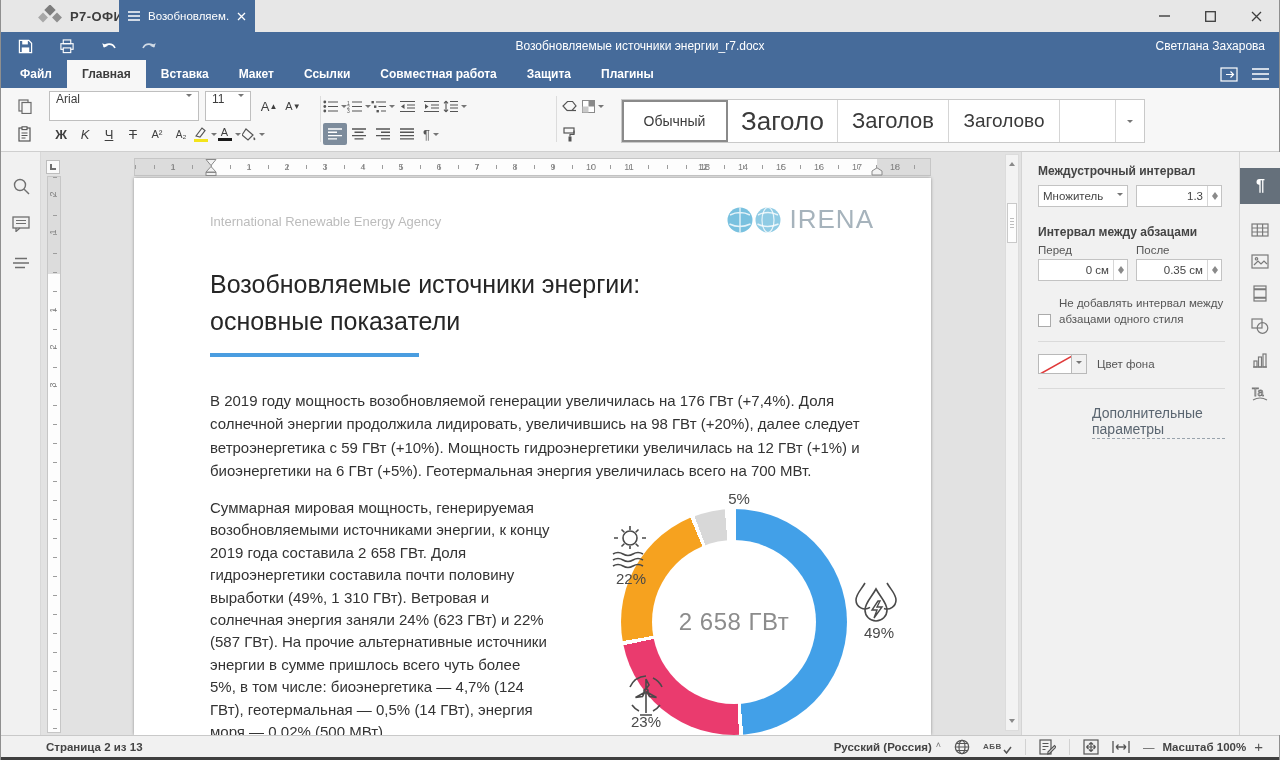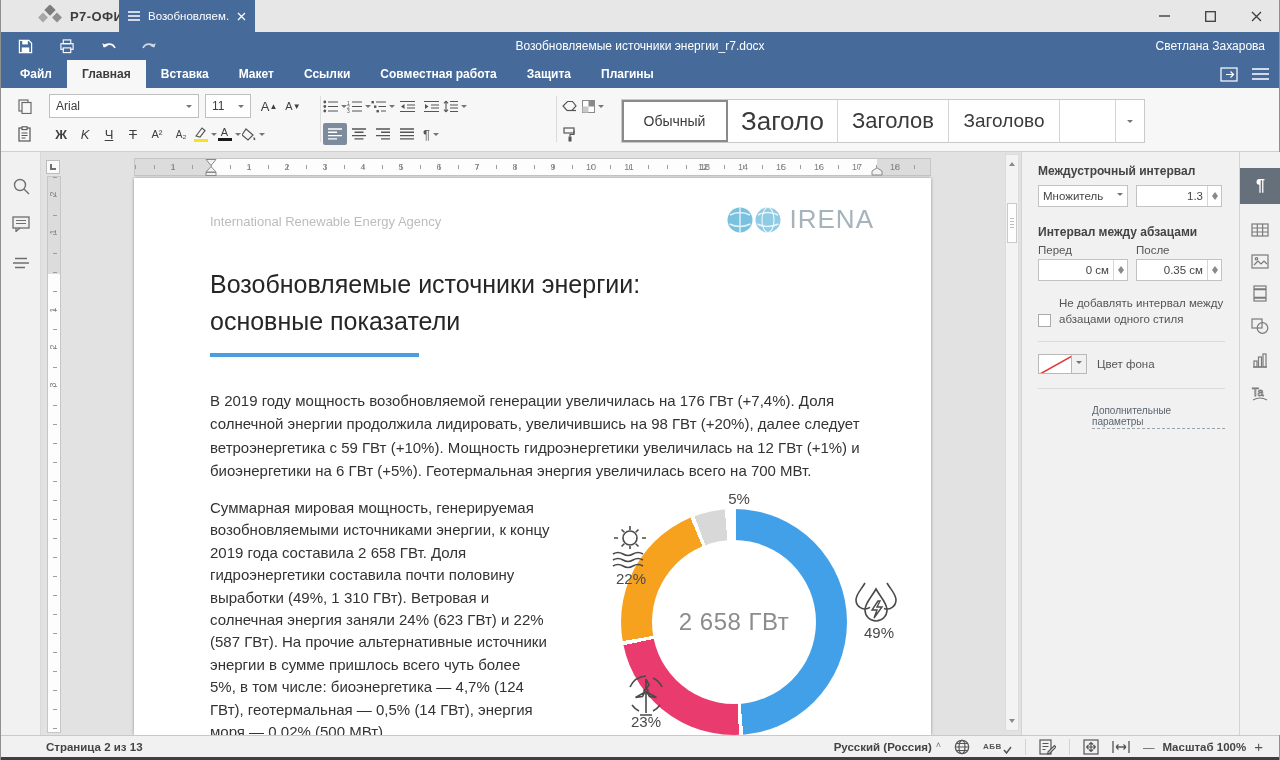--- a/index.html
+++ b/index.html
@@ -29,21 +29,21 @@
   .mtab.active{background:#f7f7f7;color:#3d3d3d;}
   .menu-right{position:absolute;right:10px;top:0;height:28px;display:flex;align-items:center;gap:14px;}
 
   
   .fmtbar{position:absolute;left:0;top:88px;width:100%;height:64px;background:#f7f7f7;border-bottom:1px solid #cfcfcf;}
   .fr1{position:absolute;top:6px;height:24px;display:flex;align-items:center;}
   .fr2{position:absolute;top:34px;height:24px;display:flex;align-items:center;}
   .tbtn{min-width:24px;height:22px;display:flex;align-items:center;justify-content:center;color:#3f3f3f;font-size:13px;border-radius:2px;}
   .tbtn.on{background:#7d8c9c;}
   .chv{display:inline-block;width:0;height:0;border:3.5px solid transparent;border-top-color:#767676;margin-left:3px;position:relative;top:2px;}
-  .combo{height:24px;background:#fff;border:1px solid #bfbfbf;display:flex;align-items:center;font-size:12px;color:#3d3d3d;padding:0 6px;}
+  .combo{height:30px;background:#fff;border:1px solid #bfbfbf;display:flex;align-items:flex-start;font-size:12px;color:#3d3d3d;padding:0 6px;}
   .vsep{width:1px;height:46px;background:#dcdcdc;margin:0 7px;position:relative;top:0;}
   .b{font-weight:bold}.i{font-style:italic}.u{text-decoration:underline}.s{text-decoration:line-through}
   .clr-bar{display:block;width:14px;height:3px;margin-top:1px;}
   .styles-gallery{position:absolute;left:620px;top:11px;height:44px;display:flex;background:#fff;border:1px solid #c9c9c9;}
   .stcell{border-right:1px solid #d5d5d5;display:flex;align-items:center;justify-content:center;color:#3a3a3a;overflow:hidden;white-space:nowrap;}
   .stcell.sel{outline:2px solid #8a8a8a;outline-offset:-2px;}
 
   
   .main{position:absolute;left:0;top:152px;width:100%;height:583px;}
   .left-rail{position:absolute;left:0;top:0;width:40px;height:100%;background:#f1f1f1;border-right:1px solid #d8d8d8;}
@@ -100,21 +100,21 @@
   .spin-col{width:14px;height:20px;border-left:1px solid #d6d6d6;display:flex;flex-direction:column;align-items:center;justify-content:center;gap:2px;}
   .tri-u{width:0;height:0;border:3px solid transparent;border-bottom:4px solid #8a8a8a;margin-bottom:-1px;}
   .tri-d{width:0;height:0;border:3px solid transparent;border-top:4px solid #8a8a8a;margin-top:-1px;}
   .rp-lbl{font-size:11.5px;color:#555;}
   .rp-check{display:flex;gap:8px;margin-top:14px;align-items:flex-end;}
   .cbox{width:13px;height:13px;background:#fff;border:1px solid #ababab;flex:none;margin-top:1px;}
   .rp-hr{border-top:1px solid #dadada;margin:14px 0 0 0;}
   .swatch-row{display:flex;align-items:center;gap:10px;margin-top:12px;}
   .swatch{width:34px;height:20px;background:#fff;border:1px solid #b9b9b9;position:relative;overflow:hidden;}
   .swatch-chv{width:15px;height:20px;border:1px solid #b9b9b9;border-left:none;display:flex;align-items:center;justify-content:center;}
-  .rp-link{display:inline-block;margin-top:16px;margin-left:54px;font-size:10px;color:#5a6570;border-bottom:1px dashed #9aa4ad;padding-bottom:1px;}
+  .rp-link{display:inline-block;margin-top:16px;margin-left:54px;font-size:14px;color:#5a6570;border-bottom:1px dashed #9aa4ad;padding-bottom:1px;}
 
   
   .right-rail{position:absolute;left:1238px;top:0;width:41px;height:100%;background:#f1f1f1;border-left:1px solid #d4d4d4;}
   .rr-active{position:absolute;left:0;top:16px;width:41px;height:36px;background:#65707b;color:#fff;display:flex;align-items:center;justify-content:center;font-size:16px;font-weight:bold;}
   .rr-ic{position:absolute;left:10px;width:20px;height:20px;display:flex;align-items:center;justify-content:center;color:#7a7a7a;}
 
   
   .statusbar{position:absolute;left:0;top:735px;width:100%;height:22px;background:#f1f1f1;border-top:1px solid #c9c9c9;
     display:flex;align-items:center;font-size:11.5px;color:#444;}
   .sb-page{margin-left:45px;font-weight:bold;}

